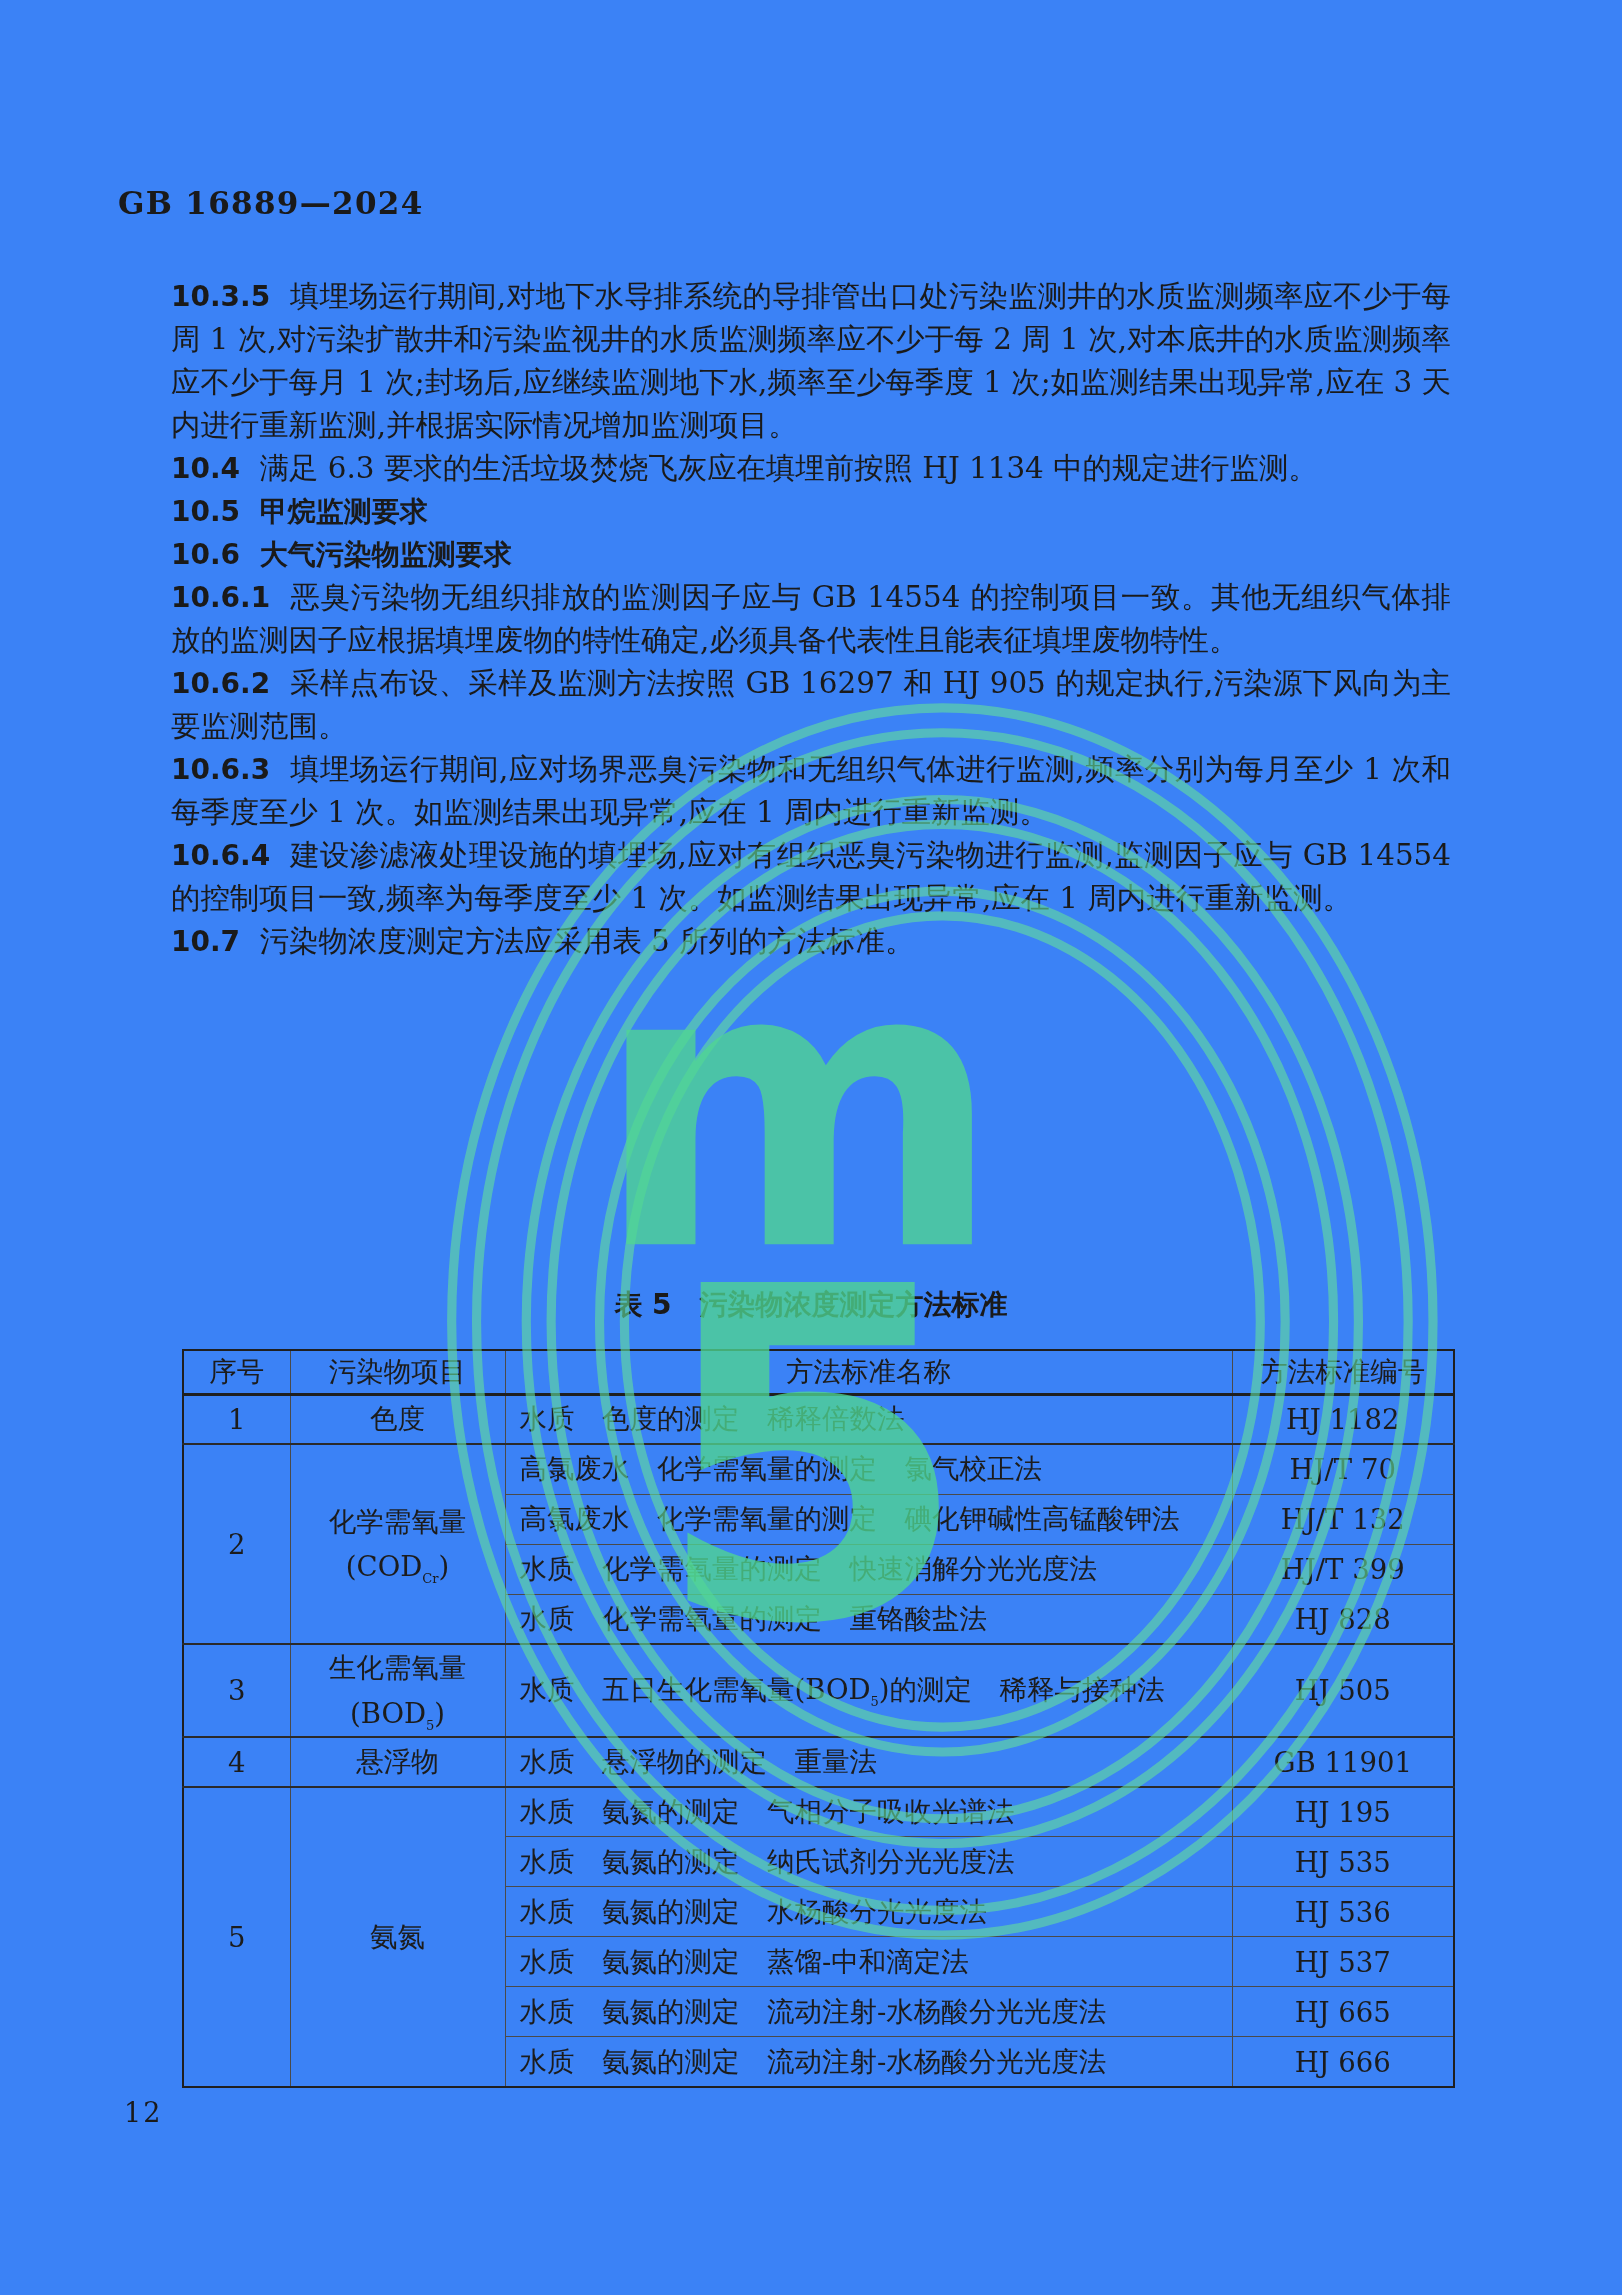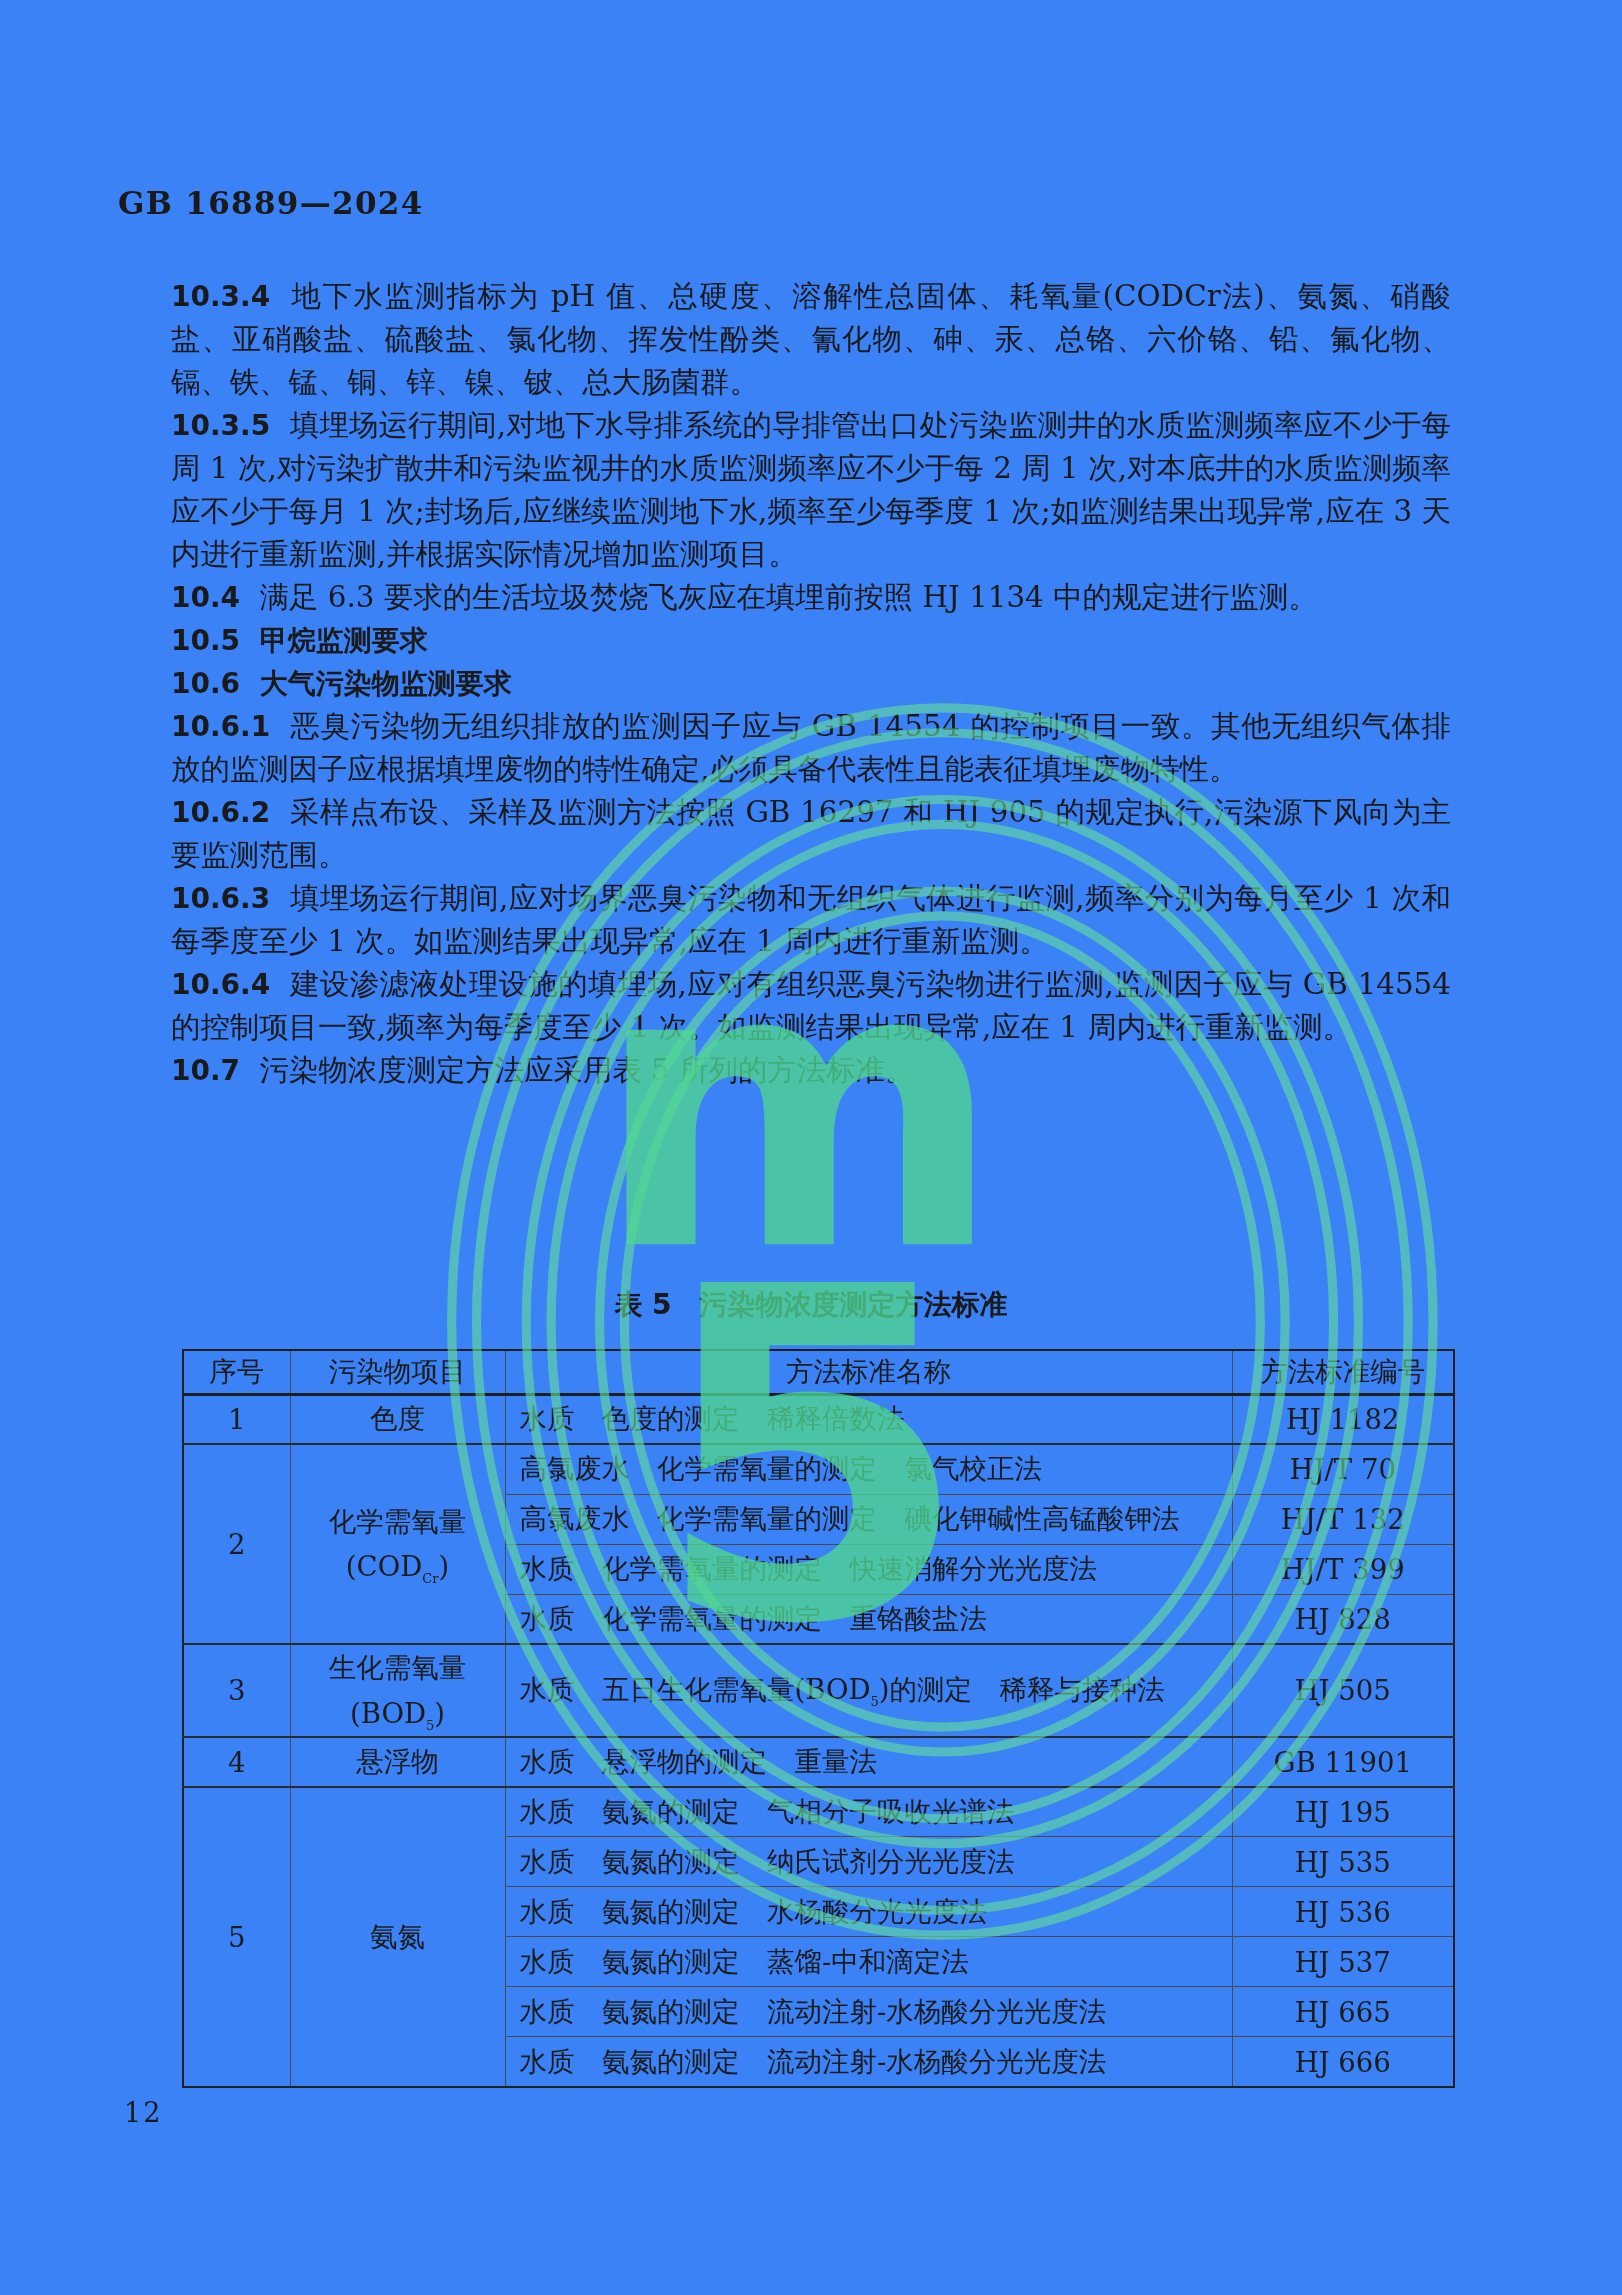--- a/index.html
+++ b/index.html
@@ -75,21 +75,20 @@
   }
 </style>
 </head>
 <body>
 
 <div class="page">
 
   <div class="doc-header">GB 16889—2024</div>
 
   <div class="body-text">
-    <p><span class="sec-num">10.3.4</span><span class="sec-text">地下水监测指标为 pH 值、总硬度、溶解性总固体、耗氧量(CODCr法)、氨氮、硝酸盐、亚硝酸盐、硫酸盐、氯化物、挥发性酚类、氰化物、砷、汞、总铬、六价铬、铅、氟化物、镉、铁、锰、铜、锌、镍、铍、总大肠菌群。</span></p>
     <p><span class="sec-num">10.3.5</span><span class="sec-text">填埋场运行期间,对地下水导排系统的导排管出口处污染监测井的水质监测频率应不少于每周 1 次,对污染扩散井和污染监视井的水质监测频率应不少于每 2 周 1 次,对本底井的水质监测频率应不少于每月 1 次;封场后,应继续监测地下水,频率至少每季度 1 次;如监测结果出现异常,应在 3 天内进行重新监测,并根据实际情况增加监测项目。</span></p>
     <p><span class="sec-num">10.4</span><span class="sec-text">满足 6.3 要求的生活垃圾焚烧飞灰应在填埋前按照 HJ 1134 中的规定进行监测。</span></p>
     <p class="heading"><span class="sec-num">10.5</span><span class="sec-text">甲烷监测要求</span></p>
     <p class="heading"><span class="sec-num">10.6</span><span class="sec-text">大气污染物监测要求</span></p>
     <p><span class="sec-num">10.6.1</span><span class="sec-text">恶臭污染物无组织排放的监测因子应与 GB 14554 的控制项目一致。其他无组织气体排放的监测因子应根据填埋废物的特性确定,必须具备代表性且能表征填埋废物特性。</span></p>
     <p><span class="sec-num">10.6.2</span><span class="sec-text">采样点布设、采样及监测方法按照 GB 16297 和 HJ 905 的规定执行,污染源下风向为主要监测范围。</span></p>
     <p><span class="sec-num">10.6.3</span><span class="sec-text">填埋场运行期间,应对场界恶臭污染物和无组织气体进行监测,频率分别为每月至少 1 次和每季度至少 1 次。如监测结果出现异常,应在 1 周内进行重新监测。</span></p>
     <p><span class="sec-num">10.6.4</span><span class="sec-text">建设渗滤液处理设施的填埋场,应对有组织恶臭污染物进行监测,监测因子应与 GB 14554 的控制项目一致,频率为每季度至少 1 次。如监测结果出现异常,应在 1 周内进行重新监测。</span></p>
     <p><span class="sec-num">10.7</span><span class="sec-text">污染物浓度测定方法应采用表 5 所列的方法标准。</span></p>
   </div>

